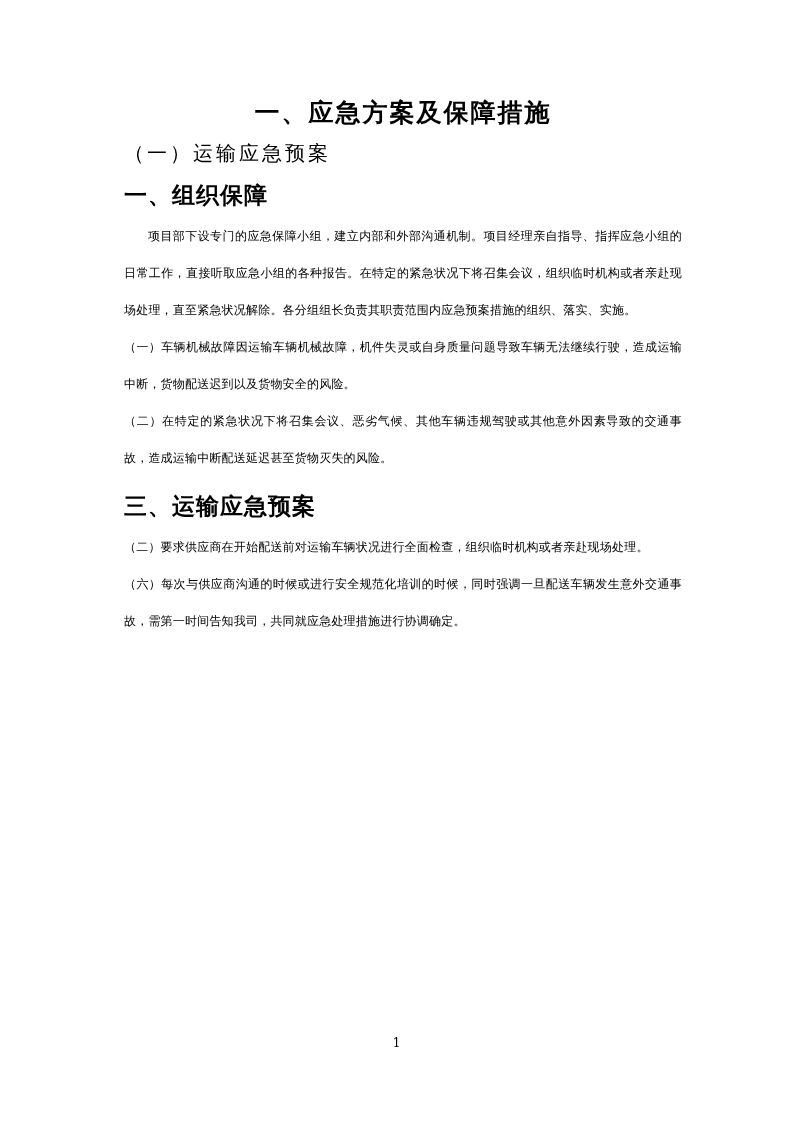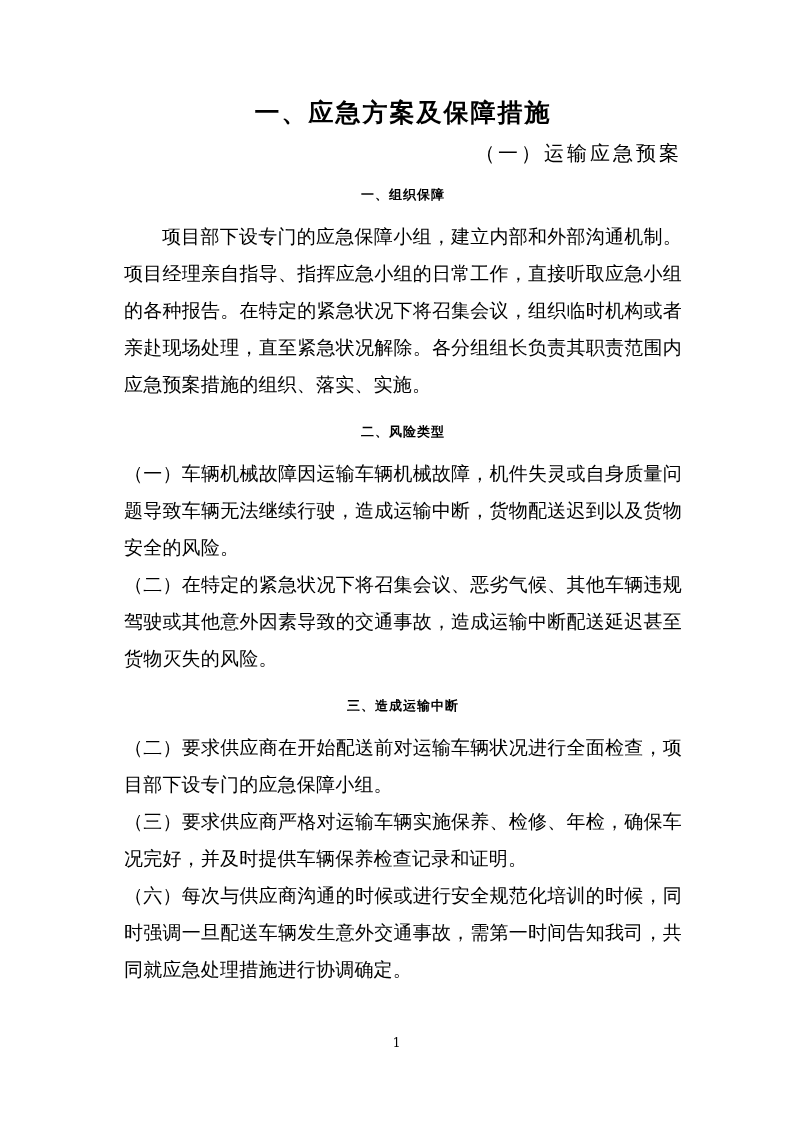--- a/index.html
+++ b/index.html
@@ -32,41 +32,40 @@
     font-weight: bold;
     text-align: center;
     letter-spacing: 2px;
     line-height: 34px;
     margin: 0 0 8px 0;
     font-family: "DejaVu Sans", "Liberation Sans", sans-serif;
   }
   .doc-subtitle {
     font-size: 20px;
     font-weight: normal;
-    text-align: right;
+    text-align: left;
     letter-spacing: 3px;
     line-height: 30px;
     margin: 0 0 12px 0;
     font-family: "DejaVu Serif", "Liberation Serif", serif;
   }
   .section-heading {
-    font-size: 13px;
+    font-size: 23px;
     font-weight: bold;
-    text-align: center;
     letter-spacing: 1px;
     line-height: 30px;
     margin: 10px 0 8px 0;
     font-family: "DejaVu Sans", "Liberation Sans", sans-serif;
   }
   .section-heading.tight-top {
     margin-top: 14px;
   }
   
   p.body {
-    font-size: 19px;
+    font-size: 12px;
     line-height: 37px;
     margin: 0;
     text-align: justify;
     text-justify: inter-ideograph;
     letter-spacing: 0.2px;
     font-family: "DejaVu Serif", "Liberation Serif", serif;
   }
   p.body.indent {
     text-indent: 2em;
   }
@@ -89,26 +88,24 @@
 
   <div class="content">
 
     <h1 class="doc-title">一、应急方案及保障措施</h1>
 
     <h2 class="doc-subtitle">（一）运输应急预案</h2>
 
     <h3 class="section-heading">一、组织保障</h3>
     <p class="body indent">项目部下设专门的应急保障小组，建立内部和外部沟通机制。项目经理亲自指导、指挥应急小组的日常工作，直接听取应急小组的各种报告。在特定的紧急状况下将召集会议，组织临时机构或者亲赴现场处理，直至紧急状况解除。各分组组长负责其职责范围内应急预案措施的组织、落实、实施。</p>
 
-    <h3 class="section-heading tight-top">二、风险类型</h3>
     <p class="body">（一）车辆机械故障因运输车辆机械故障，机件失灵或自身质量问题导致车辆无法继续行驶，造成运输中断，货物配送迟到以及货物安全的风险。</p>
     <p class="body">（二）在特定的紧急状况下将召集会议、恶劣气候、其他车辆违规驾驶或其他意外因素导致的交通事故，造成运输中断配送延迟甚至货物灭失的风险。</p>
 
-    <h3 class="section-heading tight-top">三、造成运输中断</h3>
-    <p class="body">（二）要求供应商在开始配送前对运输车辆状况进行全面检查，项目部下设专门的应急保障小组。</p>
-    <p class="body">（三）要求供应商严格对运输车辆实施保养、检修、年检，确保车况完好，并及时提供车辆保养检查记录和证明。</p>
+    <h3 class="section-heading tight-top">三、运输应急预案</h3>
+    <p class="body">（二）要求供应商在开始配送前对运输车辆状况进行全面检查，组织临时机构或者亲赴现场处理。</p>
     <p class="body">（六）每次与供应商沟通的时候或进行安全规范化培训的时候，同时强调一旦配送车辆发生意外交通事故，需第一时间告知我司，共同就应急处理措施进行协调确定。</p>
 
   </div>
 
   <div class="page-number">1</div>
 
 </div>
 
 </body></html>

